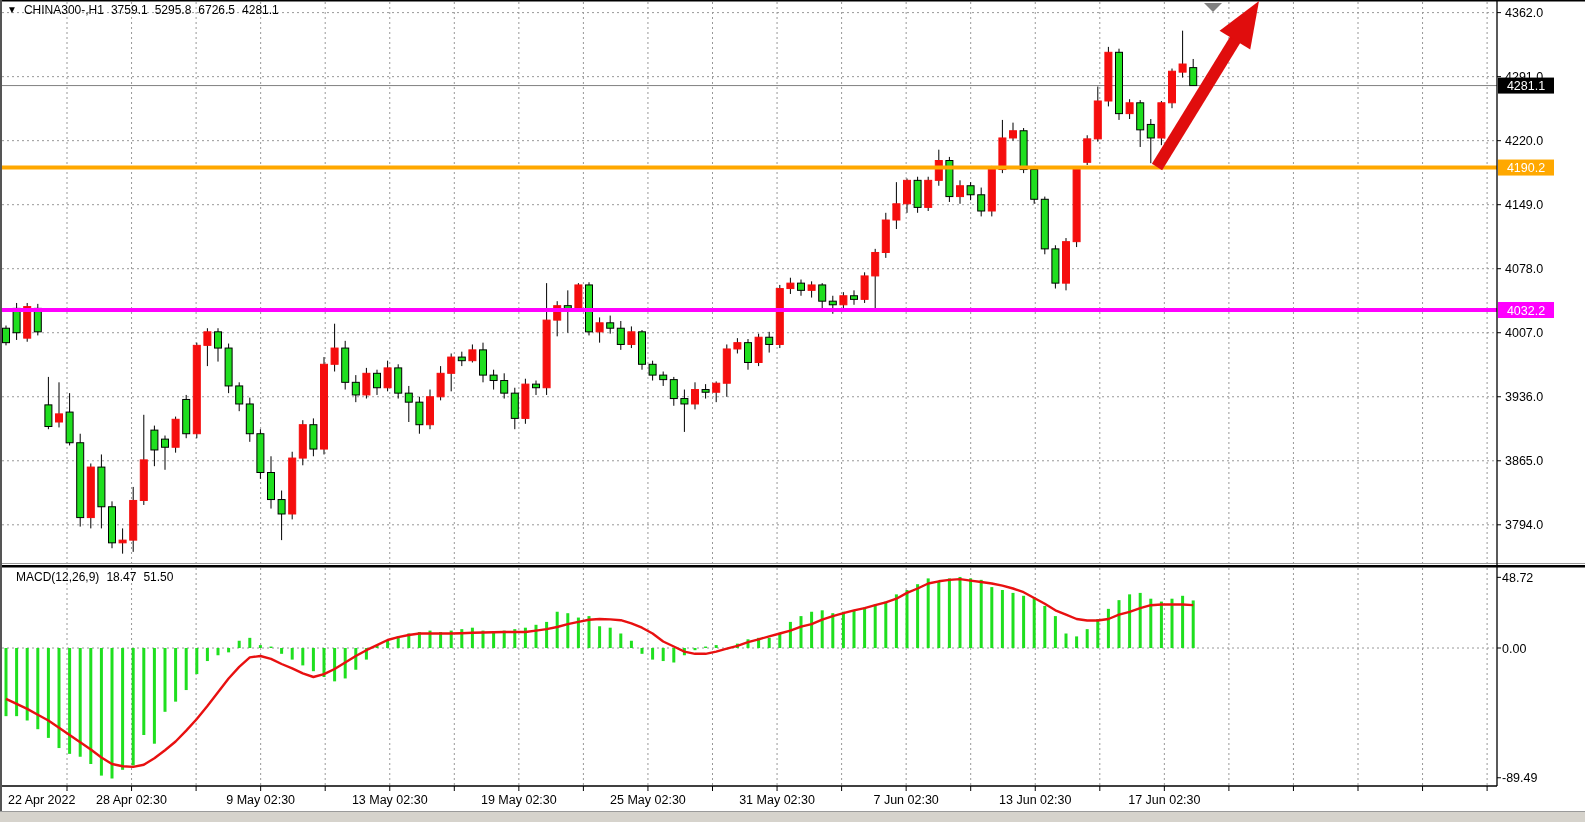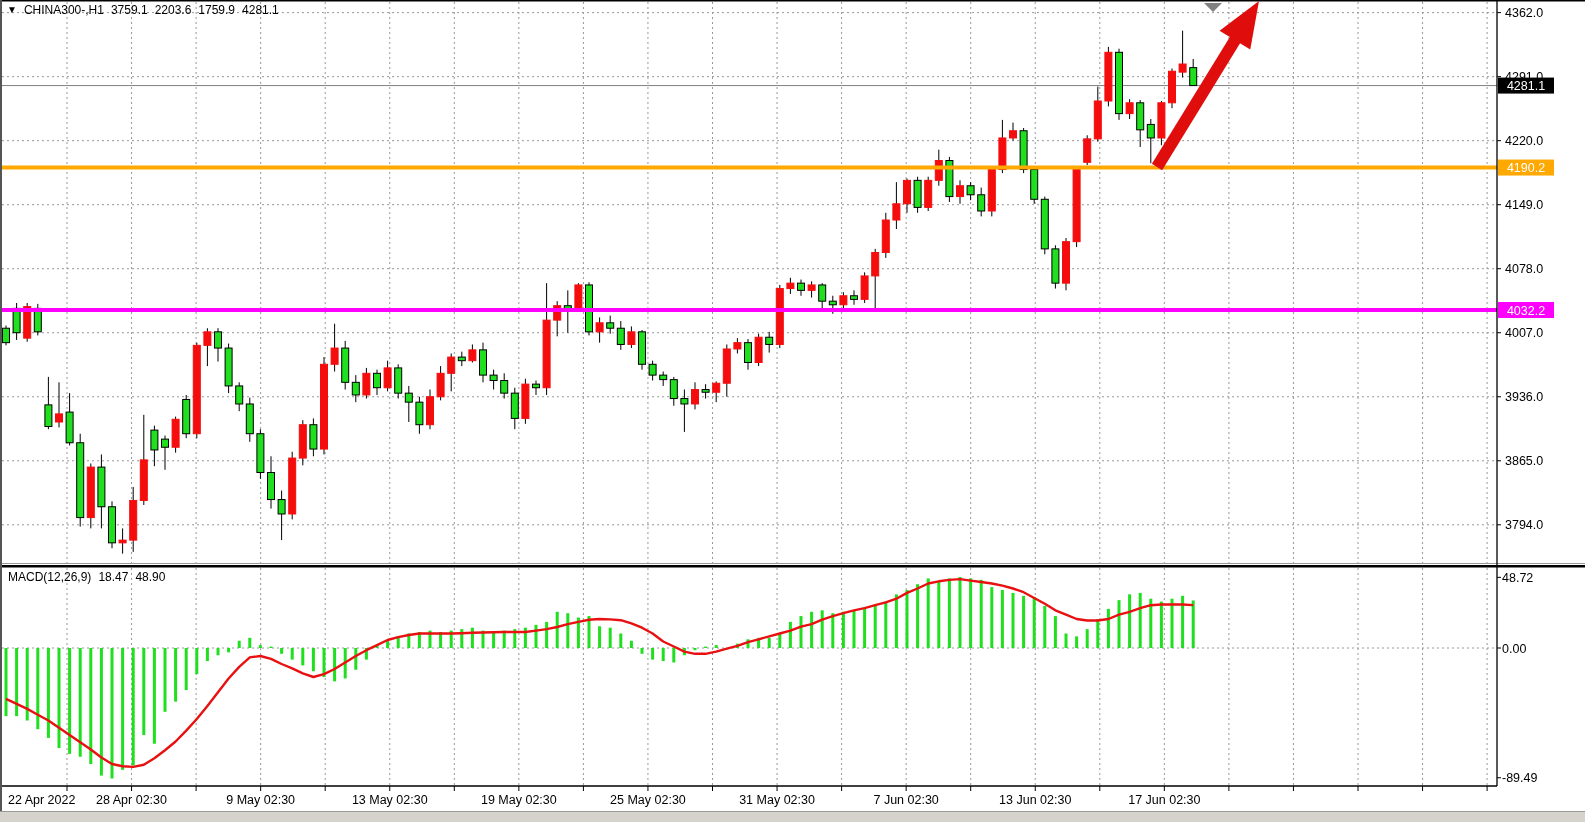--- a/index.html
+++ b/index.html
@@ -1,21 +1,21 @@
 <!DOCTYPE html>
 <html><head>
 <meta charset="utf-8">
 <style>
   html,body{margin:0;padding:0;background:#fff;}
   #stage{position:relative;width:1585px;height:822px;background:#ffffff;overflow:hidden;
          font-family:"Liberation Sans",sans-serif;}
   #chart-svg{position:absolute;left:0;top:0;}
   .overlay{position:absolute;display:flex;align-items:center;color:#000;font-size:12px;white-space:pre;}
   #title-bar{left:7px;top:3px;gap:7px;}
-  #macd-bar{left:8px;top:570px;gap:7px;}
+  #macd-bar{left:16px;top:570px;gap:7px;}
   .tri{font-size:10px;line-height:10px;cursor:pointer;}
   text{font-family:"Liberation Sans",sans-serif;}
 </style>
 </head>
 <body>
 
 <div id="stage">
   <svg id="chart-svg" width="1585" height="822">
       <g>
         <line x1="67" y1="2" x2="67" y2="563" stroke="#989898" stroke-width="1" stroke-dasharray="2,3"></line>
@@ -505,19 +505,19 @@
       </g>
       <polygon points="1204,3 1222,3 1213,12" fill="#808080"></polygon>
       <g>
         <line x1="1157" y1="167" x2="1239.106066288319" y2="33.37640192293203" stroke="#e00d0d" stroke-width="12"></line>
         <polygon points="1259,1 1250.2540601019855,49.61592882276668 1219.5816793328918,30.76904425380561" fill="#e00d0d"></polygon>
       </g>
     </svg>
   <div id="title-bar" class="overlay">
     <span class="tri">▼</span>
     <span>CHINA300-,H1</span>
-    <span>3759.1</span><span>2203.6</span><span>1759.9</span><span>4281.1</span>
+    <span>3759.1</span><span>5295.8</span><span>6726.5</span><span>4281.1</span>
   </div>
   <div id="macd-bar" class="overlay">
     <span>MACD(12,26,9)</span>
-    <span>18.47</span><span>48.90</span>
+    <span>18.47</span><span>51.50</span>
   </div>
 </div>
 
 </body></html>

